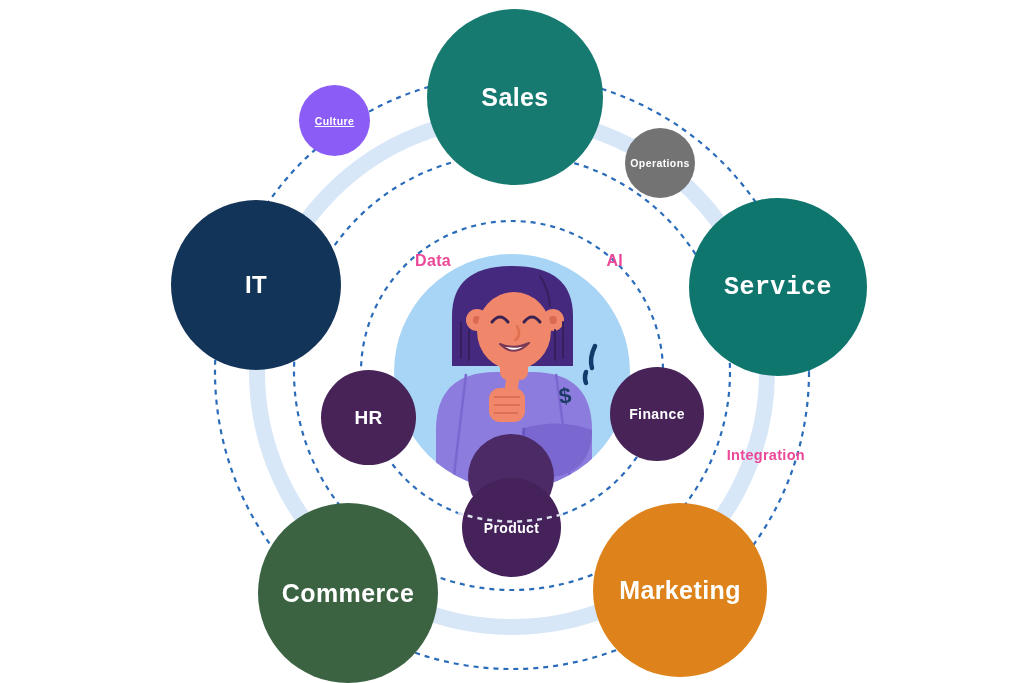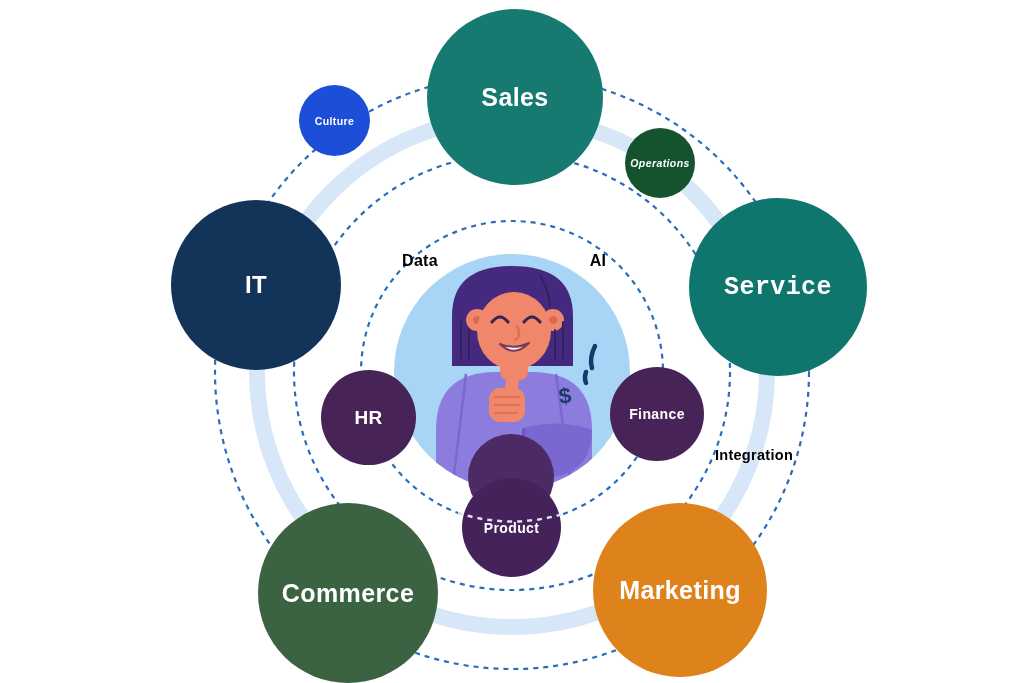--- a/index.html
+++ b/index.html
@@ -18,21 +18,21 @@
   #b-it        {left:171px;top:200px;width:170px;height:170px;font-size:24px;justify-content:center;}
   #b-service   {left:689px;top:198px;width:178px;height:178px;font-size:25px;}
   #b-commerce  {left:258px;top:503px;width:180px;height:180px;font-size:25px;}
   #b-marketing {left:593px;top:503px;width:174px;height:174px;font-size:25px;}
   #b-culture   {left:299px;top:85px; width:71px; height:71px; font-size:10.5px;}
   #b-operations{left:625px;top:128px;width:70px; height:70px; font-size:10.5px;}
   #b-hr        {left:321px;top:370px;width:95px; height:95px; font-size:19px;}
   #b-finance   {left:610px;top:367px;width:94px; height:94px; font-size:14px;}
   #b-product   {left:462px;top:478px;width:99px; height:99px; font-size:14px;z-index:5;}
   .orbit-label{
-    position:absolute;color:#000000;font-weight:700;text-align:center;z-index:3;
+    position:absolute;color:#ec4899;font-weight:700;text-align:right;z-index:3;
     letter-spacing:.3px;
   }
   #l-data{left:389px;top:252px;width:62px;font-size:16px;}
   #l-ai{left:573px;top:252px;width:50px;font-size:16px;}
   #l-integration{left:703px;top:447px;width:102px;font-size:14.5px;}
 </style>
 </head>
 <body>
 
 <div class="canvas">
@@ -88,24 +88,24 @@
     <circle cx="511" cy="477" r="43" fill="#4B2A66"></circle>
   </svg>
 
   <div class="orbit-label" id="l-data">Data</div>
   <div class="orbit-label" id="l-ai">AI</div>
   <div class="orbit-label" id="l-integration">Integration</div>
 
   <div class="bubble" id="b-sales" style="background: rgb(23, 122, 112);">
     <span class="lbl">Sales</span>
   </div>
-  <div class="bubble" id="b-culture" style="background: #1d4ed8;">
+  <div class="bubble" id="b-culture" style="background: #8b5cf6; text-decoration: underline;">
     <span class="lbl">Culture</span>
   </div>
-  <div class="bubble" id="b-operations" style="background: #14532d; font-style: italic;">
+  <div class="bubble" id="b-operations" style="background: #737373;">
     <span class="lbl">Operations</span>
   </div>
   <div class="bubble" id="b-it" style="background: rgb(19, 52, 89);">
     <span class="lbl">IT</span>
   </div>
   <div class="bubble" id="b-service" style="background: #0f766e; font-family: Liberation Mono, monospace;">
     <span class="lbl">Service</span>
   </div>
   <div class="bubble" id="b-hr" style="background: rgb(71, 35, 88);">
     <span class="lbl">HR</span>

